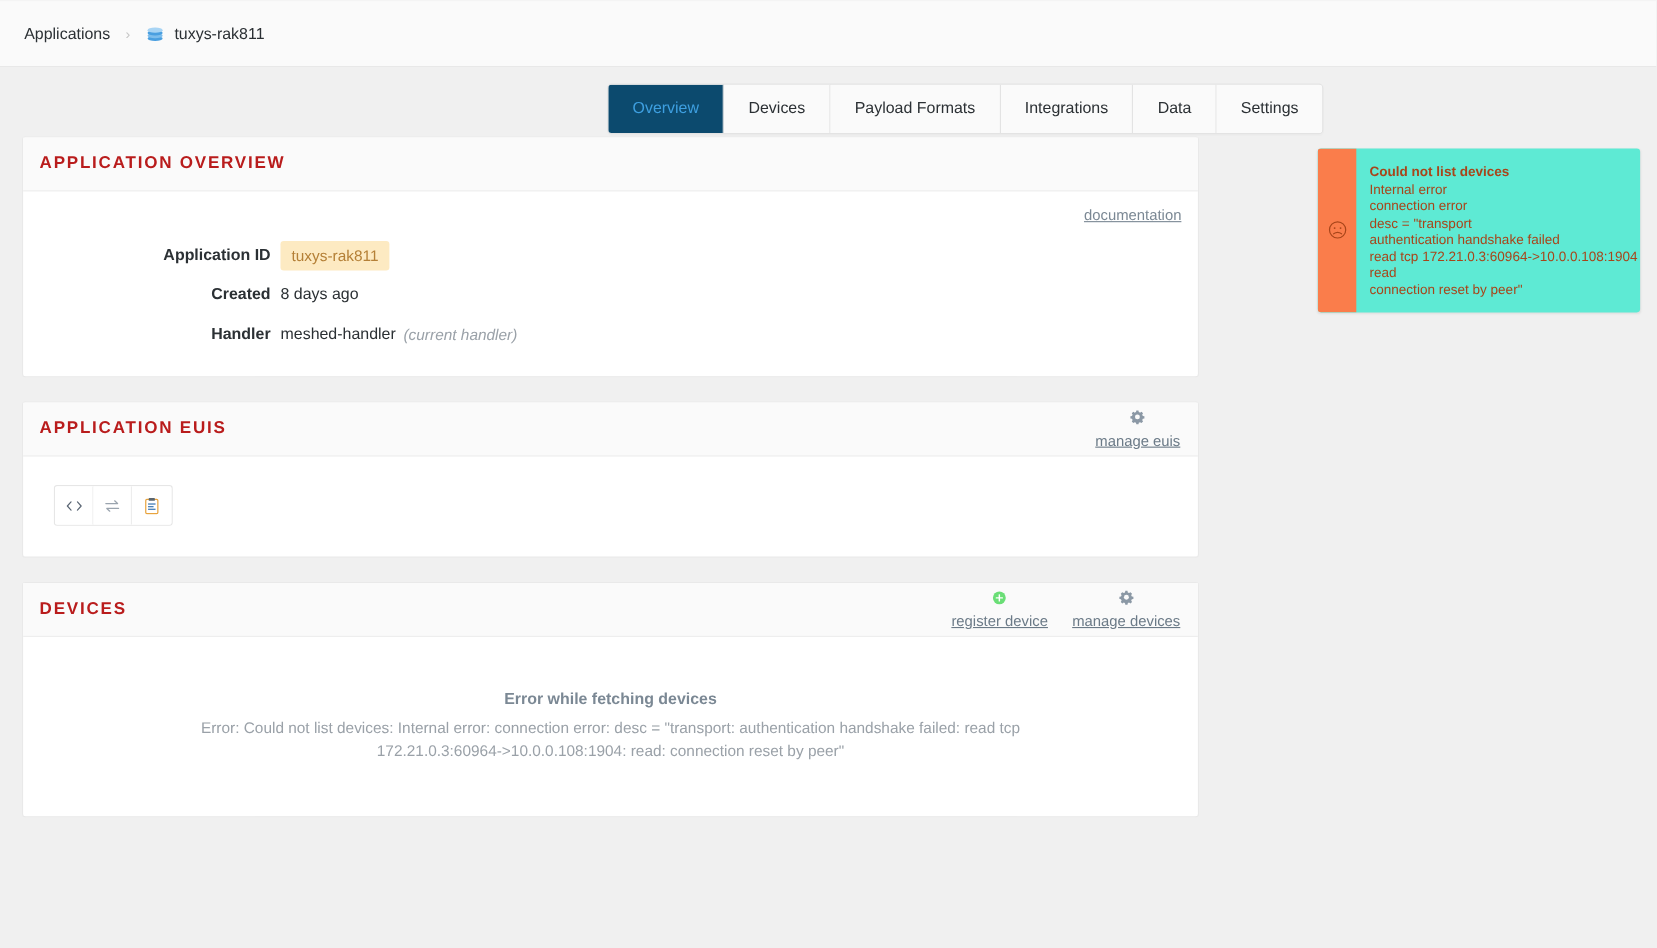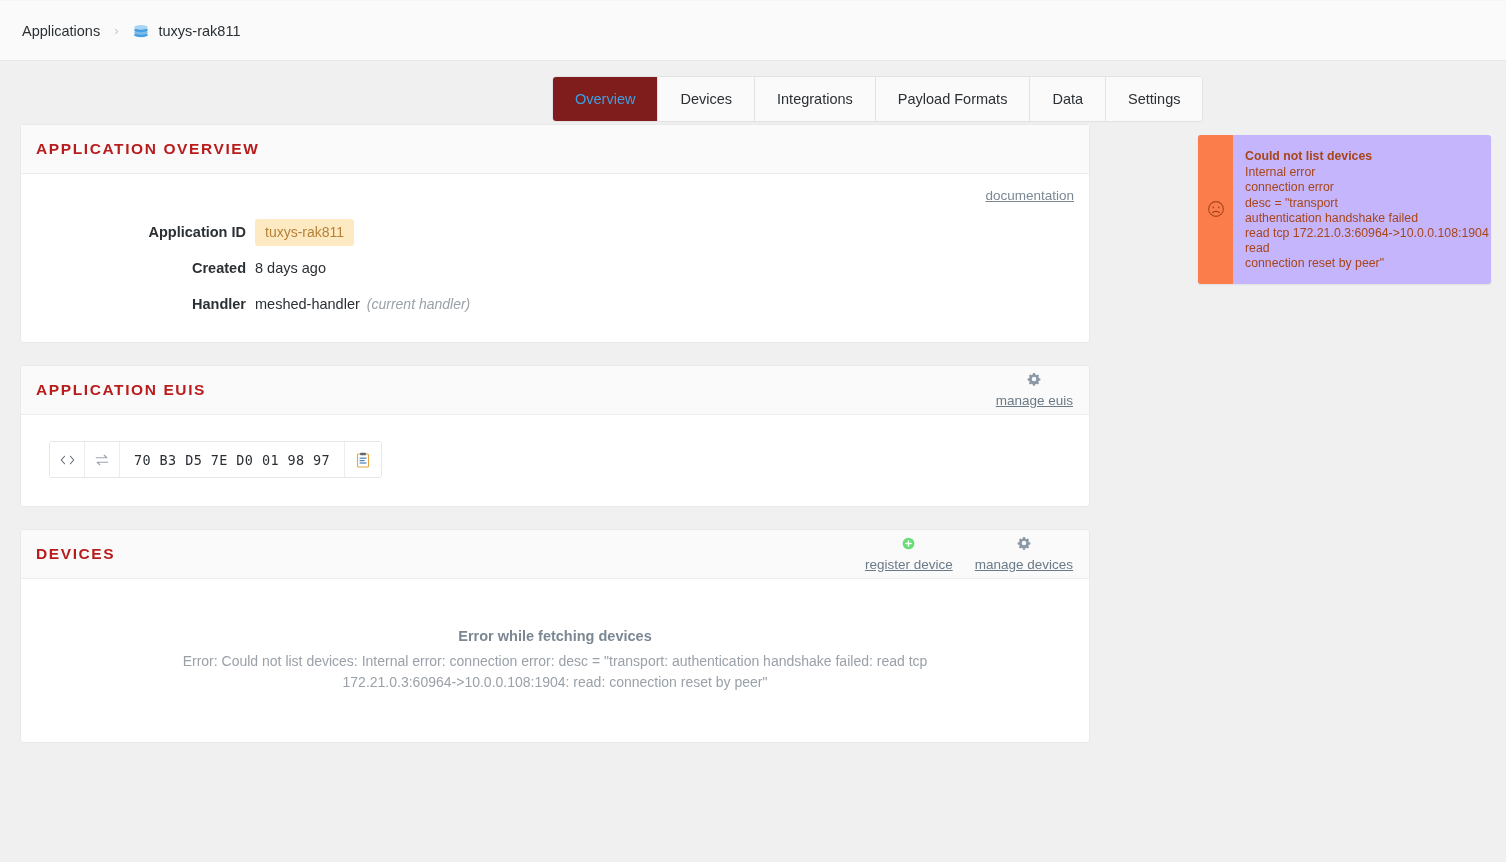--- a/index.html
+++ b/index.html
@@ -70,32 +70,32 @@
     line-height: 44px;
     font-size: 14.5px;
     color: #2b3034;
     background: #fafafa;
     border-right: 1px solid #e3e3e3;
     cursor: pointer;
     white-space: nowrap;
   }
   .tab:last-child { border-right: none; }
   .tab.active {
-    background: #7f1d1d;
+    background: #0c4a6e;
     color: #3e9fe0;
   }
 
   
   .toast {
     position: absolute;
     left: 1198px;
     top: 74px;
     width: 293px;
     min-height: 147px;
-    background: #c4b5fd;
+    background: #5eead4;
     border-radius: 3px;
     display: flex;
     overflow: hidden;
     box-shadow: 0 1px 2px rgba(0,0,0,0.07);
   }
   .toast-iconcol {
     width: 35px;
     background: #fa7d4b;
     flex: 0 0 35px;
     display: flex;
@@ -286,22 +286,22 @@
       </span>
       <span>tuxys-rak811</span>
     </a>
   </div>
 </div>
 
 <div class="tabs-wrap">
   <div class="tabs">
     <div class="tab active">Overview</div>
     <div class="tab">Devices</div>
+    <div class="tab">Payload Formats</div>
     <div class="tab">Integrations</div>
-    <div class="tab">Payload Formats</div>
     <div class="tab">Data</div>
     <div class="tab">Settings</div>
   </div>
 
   <div class="toast">
     <div class="toast-iconcol">
       <span>
         <svg class="sad-icon" width="18" height="18" viewBox="0 0 20 20">
           <circle cx="10" cy="10" r="8.2" fill="none" stroke="#a8451a" stroke-width="1.2"></circle>
           <circle cx="7" cy="8.2" r="0.95" fill="#a8451a"></circle>
@@ -377,21 +377,20 @@
             <path d="M5.5 1.5 1.5 6l4 4.5" fill="none" stroke="#5a6573" stroke-width="1.3" stroke-linecap="round" stroke-linejoin="round"></path>
             <path d="M12.5 1.5 16.5 6l-4 4.5" fill="none" stroke="#5a6573" stroke-width="1.3" stroke-linecap="round" stroke-linejoin="round"></path>
           </svg>
         </div>
         <div class="eui-btn">
           <svg class="swap-icon" width="16" height="14" viewBox="0 0 18 14">
             <path d="M2.5 4.5h12l-3-2.8" fill="none" stroke="#9aa4ae" stroke-width="1.3" stroke-linecap="round" stroke-linejoin="round"></path>
             <path d="M15.5 9.5h-12l3 2.8" fill="none" stroke="#9aa4ae" stroke-width="1.3" stroke-linecap="round" stroke-linejoin="round"></path>
           </svg>
         </div>
-        <div class="eui-value">70 B3 D5 7E D0 01 98 97</div>
         <div class="eui-copy">
           <svg width="14" height="16" viewBox="0 0 14 16">
             <rect x="1.5" y="2" width="11" height="13" rx="1" fill="#ffffff" stroke="#e8a33d" stroke-width="1.1"></rect>
             <rect x="4.2" y="0.7" width="5.6" height="2.6" rx="0.6" fill="#5b6670"></rect>
             <rect x="3.6" y="5.6" width="6.8" height="1.2" fill="#4a80b8"></rect>
             <rect x="3.6" y="8" width="5" height="1.2" fill="#4a80b8"></rect>
             <rect x="3.6" y="10.4" width="6.8" height="1.2" fill="#4a80b8"></rect>
           </svg>
         </div>
       </div>

